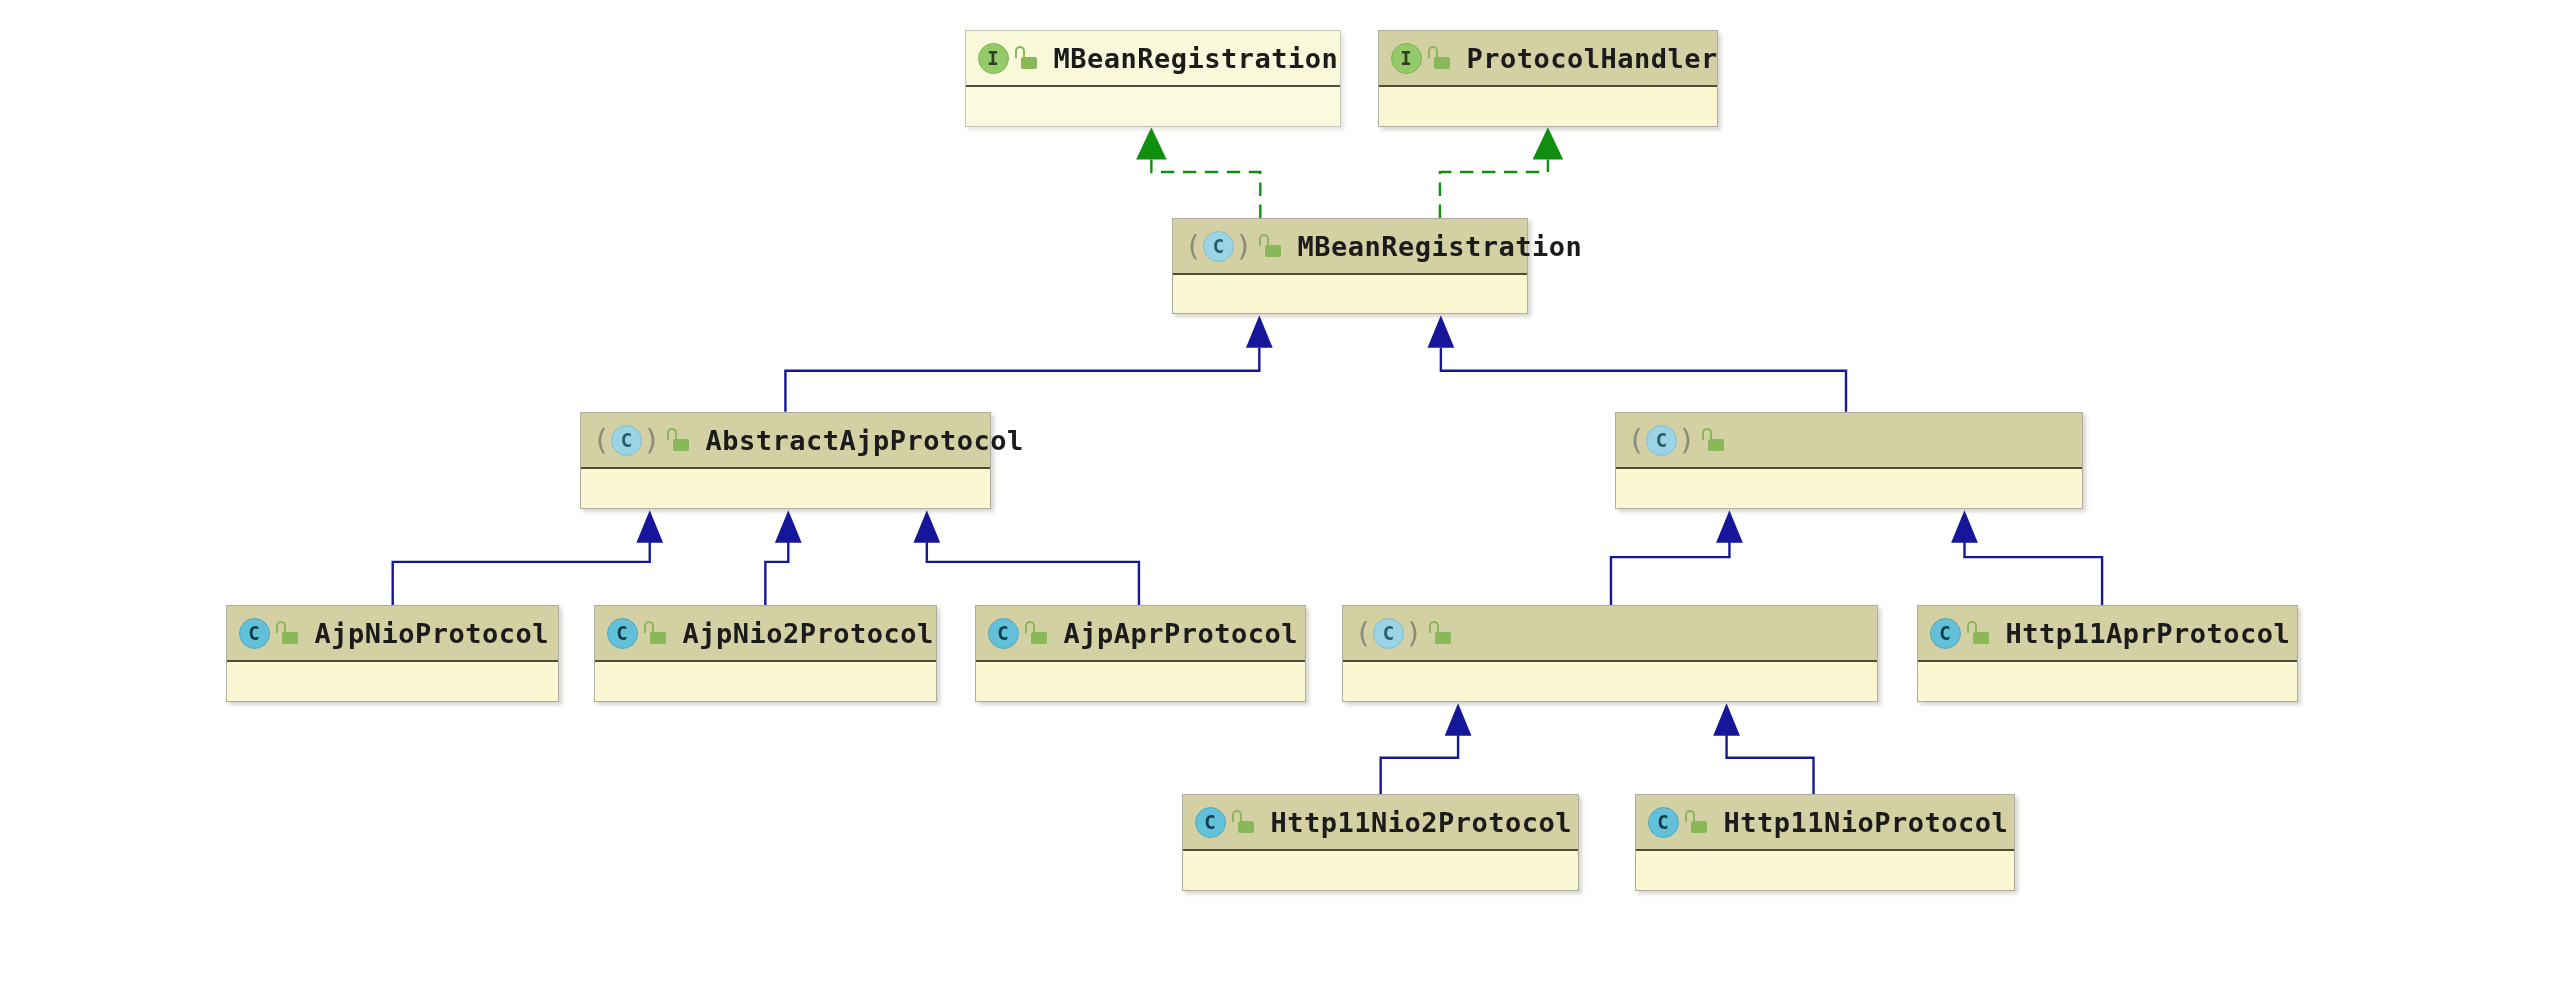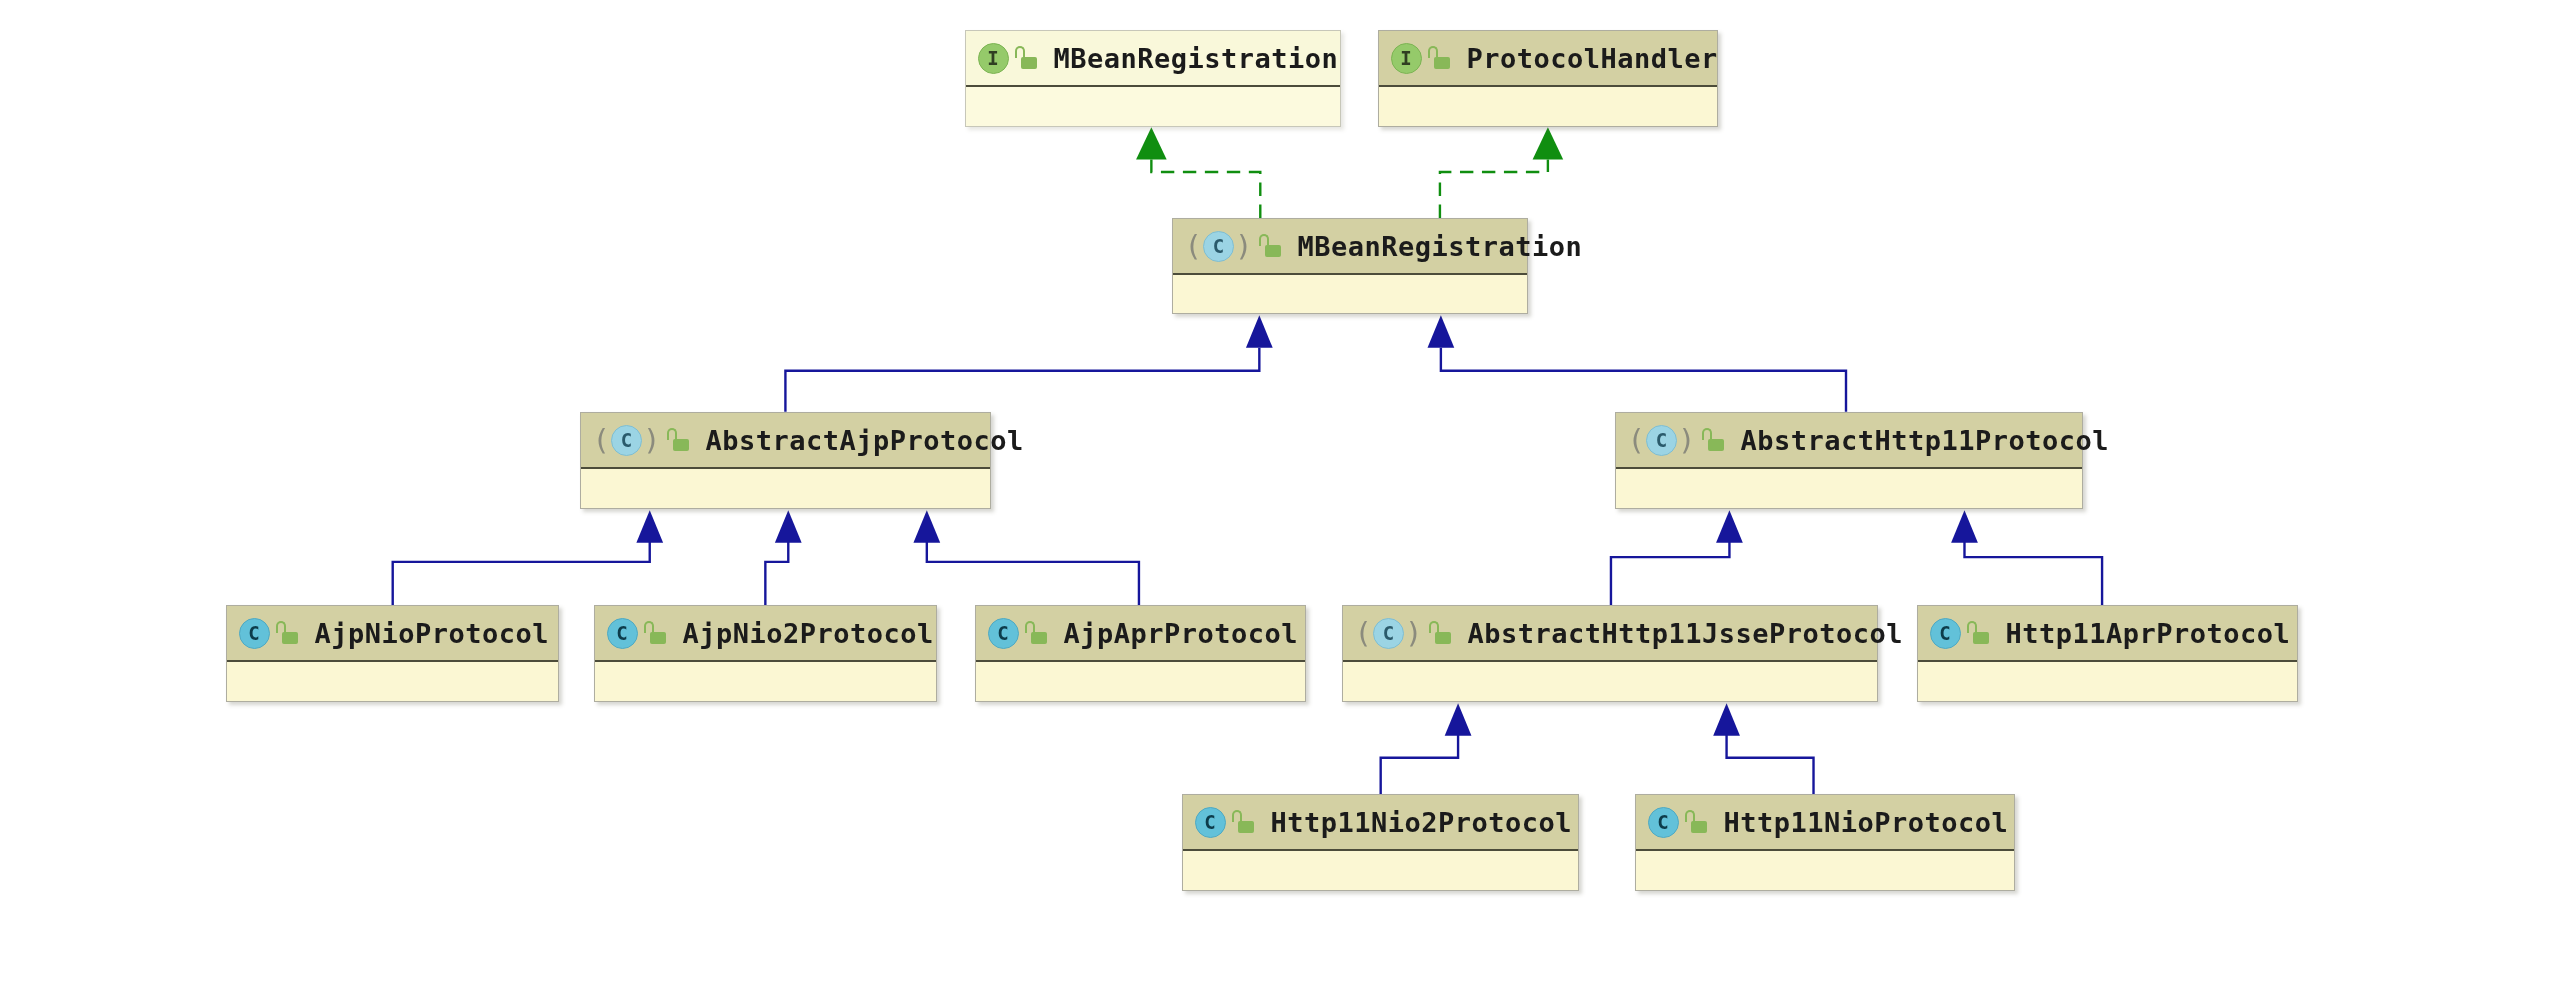--- a/index.html
+++ b/index.html
@@ -181,21 +181,20 @@
     <div class="node-header">
       <span class="kind-icon">
         <span class="paren l">(</span>
         <span class="circle abst">C</span>
         <span class="paren r">)</span>
       </span>
       <span class="lock-icon">
           <span class="lock-shackle"></span>
           <span class="lock-body"></span>
         </span>
-      <span class="node-title">AbstractHttp11Protocol</span>
     </div>
     <div class="node-body"></div>
   </div>
 
   <div class="node" style="left:226px;top:605px;width:333px;height:97px;">
     <div class="node-header">
       <span class="kind-icon">
         <span class="circle cls">C</span>
       </span>
       <span class="lock-icon">
@@ -239,21 +238,20 @@
     <div class="node-header">
       <span class="kind-icon">
         <span class="paren l">(</span>
         <span class="circle abst">C</span>
         <span class="paren r">)</span>
       </span>
       <span class="lock-icon">
           <span class="lock-shackle"></span>
           <span class="lock-body"></span>
         </span>
-      <span class="node-title">AbstractHttp11JsseProtocol</span>
     </div>
     <div class="node-body"></div>
   </div>
 
   <div class="node" style="left:1917px;top:605px;width:381px;height:97px;">
     <div class="node-header">
       <span class="kind-icon">
         <span class="circle cls">C</span>
       </span>
       <span class="lock-icon">

